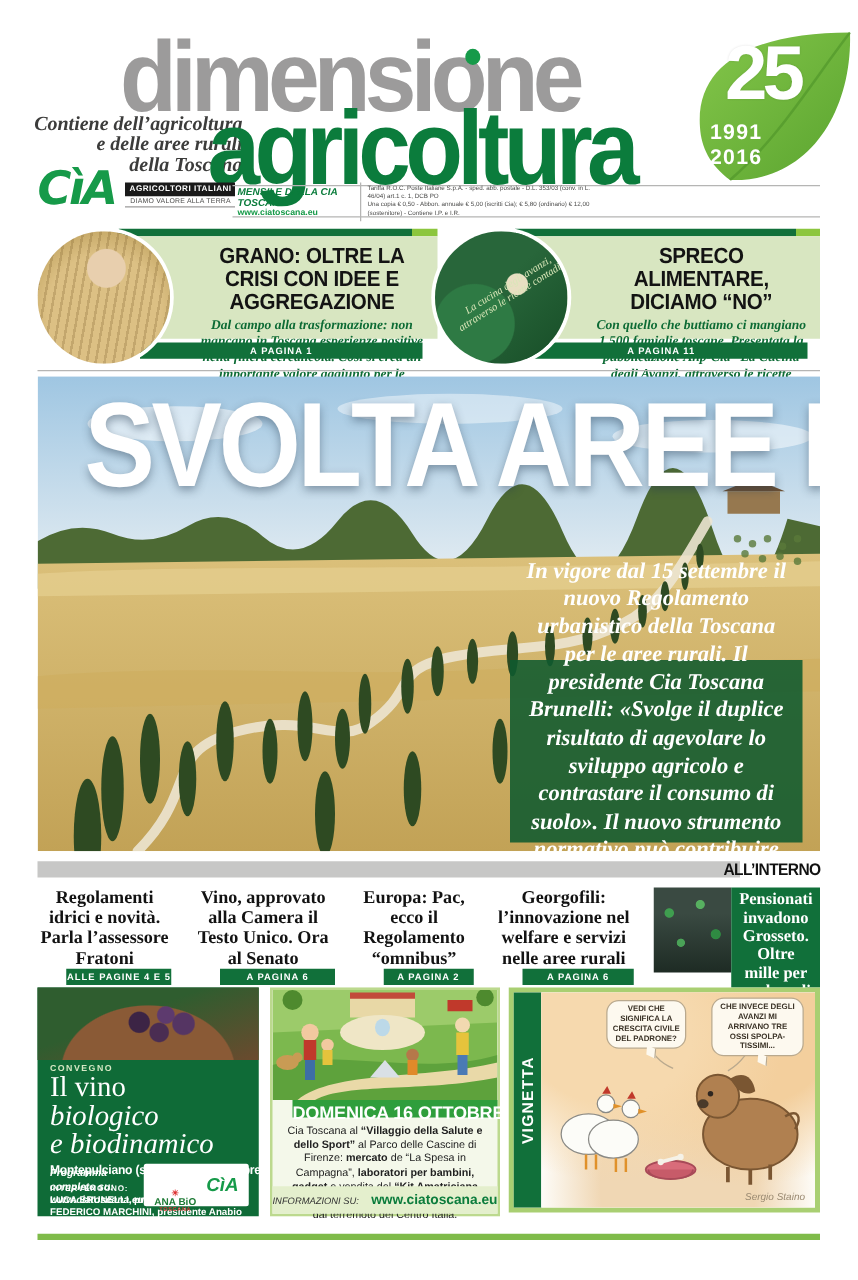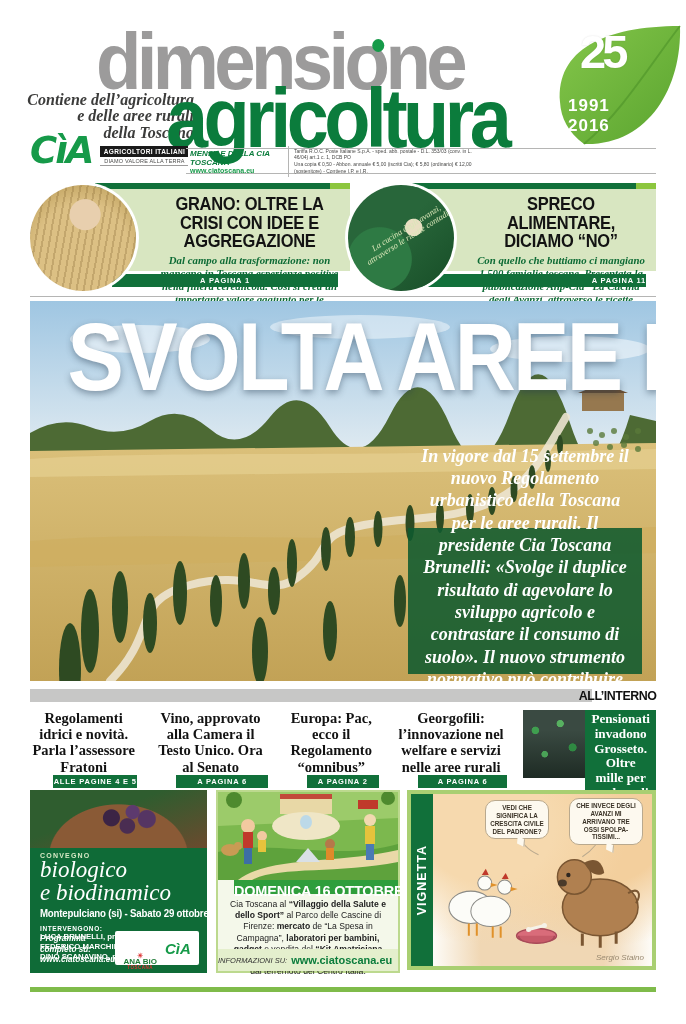--- a/index.html
+++ b/index.html
@@ -11,21 +11,21 @@
   .tagline { position:absolute; left:22px; top:92px; width:172px; text-align:right;
     font-family:"Liberation Serif", serif; font-style:italic; font-weight:700;
     font-size:16px; line-height:1.02; color:#3c3c3b; }
   .title1 { position:absolute; left:96px; top:22px; font-size:80px; font-weight:700;
     letter-spacing:-5px; color:#9c9b9b; transform:scaleX(.93); transform-origin:left top; line-height:1; }
   .title1 .gdot { position:absolute; left:297px; top:17px; width:13px; height:13px;
     border-radius:50%; background:#169a49; }
   .title2 { position:absolute; left:166px; top:76px; font-size:84px; font-weight:800;
     letter-spacing:-5px; color:#0b7c3c; transform:scaleX(.90); transform-origin:left top; line-height:1; }
   .leaf { position:absolute; right:2px; top:22px; width:132px; height:128px; }
-  .leaf .num { position:absolute; left:28px; top:6px; font-size:47px; font-weight:800;
+  .leaf .num { position:absolute; left:28px; top:6px; font-size:61px; font-weight:800;
     color:#fff; letter-spacing:-4px; line-height:1; text-shadow:0 0 2px rgba(0,0,0,.12); }
   .leaf .years { position:absolute; left:16px; top:74px; color:#fff; font-weight:700;
     font-size:17px; line-height:1.15; letter-spacing:1px; }
   .cia-block { position:absolute; left:30px; top:136px; display:flex; align-items:flex-end; gap:8px; }
   .cia-mark { font-family:"DejaVu Sans", sans-serif; font-weight:800; font-style:italic;
     font-size:37px; color:#169a49; line-height:.8; letter-spacing:-2px; }
   .cia-label { width:88px; }
   .cia-label .l1 { background:#1a1a1a; color:#fff; font-weight:700; font-size:6.5px;
     letter-spacing:.4px; padding:2px 3px; text-align:center; }
   .cia-label .l2 { color:#4b4b4a; font-size:5.5px; letter-spacing:.2px; padding:1px 0;
@@ -55,21 +55,21 @@
   .story.left  .panel { left:65px; right:0; }
   .story.right .panel { left:64px; right:0; }
   .story h2 { font-size:17.5px; font-weight:800; color:#131313; line-height:1.06;
     letter-spacing:-.3px; transform:scaleX(.94); transform-origin:center top; }
   .story .sub { margin-top:3px; font-family:"Liberation Serif", serif; font-style:italic;
     font-weight:700; font-size:10.8px; line-height:1.2; color:#0d6b35; }
   .story .pagebar { position:absolute; bottom:6px; height:13px; background:#11703a;
     color:#fff; font-weight:700; font-size:7.5px; letter-spacing:.8px; text-align:center;
     line-height:13px; }
   .story.left  .pagebar { left:82px; right:12px; }
-  .story.right .pagebar { left:64px; right:10px;text-align:right; }
+  .story.right .pagebar { left:64px; right:10px; }
   .circ { position:absolute; left:0; top:2px; width:106px; height:106px; border-radius:50%;
     box-shadow:0 0 0 3px #fff; z-index:2; overflow:hidden; }
   .circ.wheat { background:
     radial-gradient(circle at 52% 28%, #e8cfae 0 16%, rgba(232,207,174,0) 17%),
     repeating-linear-gradient(100deg, rgba(120,90,40,.25) 0 2px, rgba(0,0,0,0) 2px 7px),
     radial-gradient(circle at 50% 60%, #dcc084 0 55%, #b3954f 100%); }
   .circ.book { background:
     radial-gradient(circle at 62% 40%, #e8dfc2 0 9%, rgba(0,0,0,0) 10%),
     radial-gradient(circle at 30% 70%, #2e7a44 0 30%, rgba(0,0,0,0) 31%),
     linear-gradient(135deg, #28663a 0 45%, #174d27 100%); }
@@ -150,21 +150,21 @@
 
   .ad2 { position:absolute; left:216px; top:790px; width:184px; height:183px;
     border:2px solid #bcd98e; background:#f4f8ea; }
   .ad2 .illu { position:relative; height:88px; overflow:hidden; }
   .ad2 .banner { height:14px; background:#2f9e3c; color:#fff; text-align:center;
     font-weight:800; font-size:14.5px; line-height:22px; letter-spacing:-.2px;
     white-space:nowrap;margin-left:16px; }
   .ad2 .body { padding:5px 7px 3px; text-align:center; font-size:8.6px; line-height:1.3;
     color:#222; }
   .ad2 .info { position:absolute; left:0; right:0; bottom:0; height:22px; background:#e4efcd;
-    display:flex; align-items:center; justify-content:flex-start; gap:4px; }
+    display:flex; align-items:center; justify-content:space-between; gap:4px; }
   .ad2 .info .i1 { font-style:italic; font-size:7.5px; color:#333; }
   .ad2 .info .i2 { font-weight:800; font-size:11px; color:#0b7c3c; }
 
   .ad3 { position:absolute; left:407px; top:790px; width:249px; height:180px;
     border:4px solid #a9cf72; background:#fff; display:flex; }
   .ad3 .vbar { width:22px; background:#11703a; display:flex; align-items:center; justify-content:center; }
   .ad3 .vbar span { writing-mode:vertical-rl; transform:rotate(180deg); color:#fff;
     font-weight:800; font-size:12.5px; letter-spacing:1px; }
   .ad3 .cartoon { position:relative; flex:1; background:
     radial-gradient(ellipse at 25% 20%, #f6d9ae 0 28%, rgba(0,0,0,0) 60%),
@@ -353,20 +353,21 @@
         <div class="gtxt">Pensionati invadono Grosseto. Oltre mille per parlare di pensioni e servizi sociali</div>
         <div class="pg2">ALLE PAGINE 12 E 13</div>
       </div>
     </div>
   </div>
 
   <div class="ad1">
     <div class="photo"></div>
     <div class="inner">
       <div class="kick">CONVEGNO</div>
+      <div class="t1">Il vino</div>
       <div class="t2">biologico</div>
       <div class="t3">e biodinamico</div>
       <div class="date">Montepulciano (si) - Sabato 29 ottobre 2016</div>
       <div class="ilab">INTERVENGONO:</div>
       <div class="spk">LUCA BRUNELLI, presidente Cia Toscana</div>
       <div class="spk">FEDERICO MARCHINI, presidente Anabio</div>
       <div class="spk">DINO SCANAVINO, presidente Cia</div>
     </div>
     <div class="foot">
       <div class="prog">

